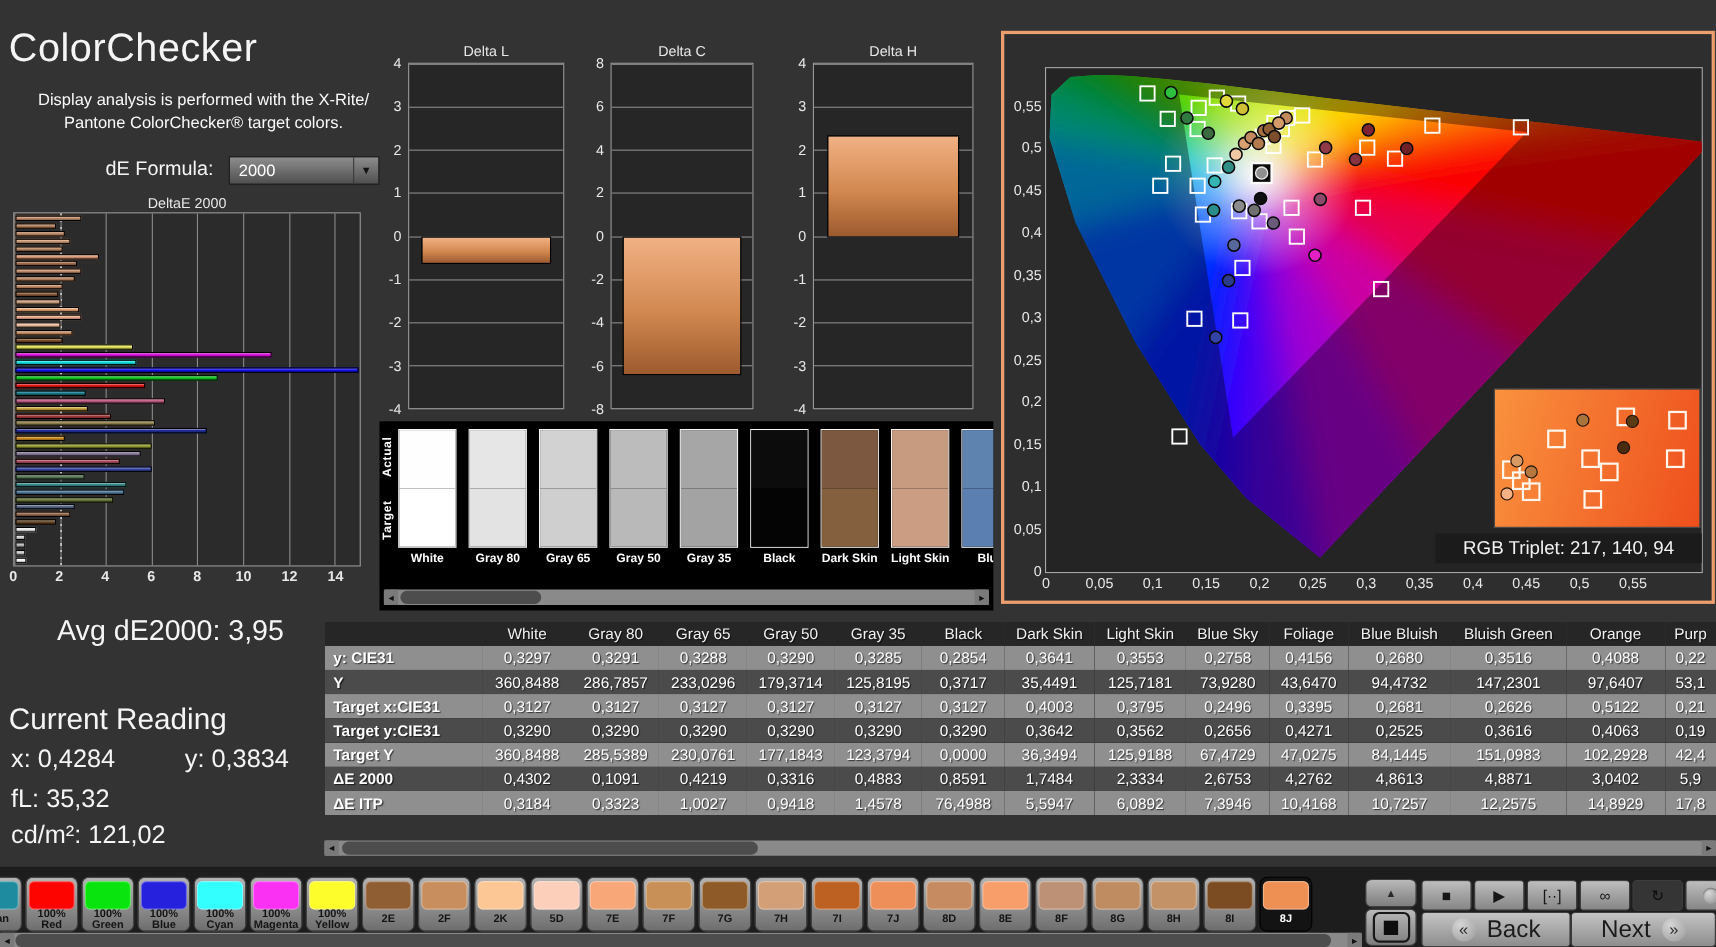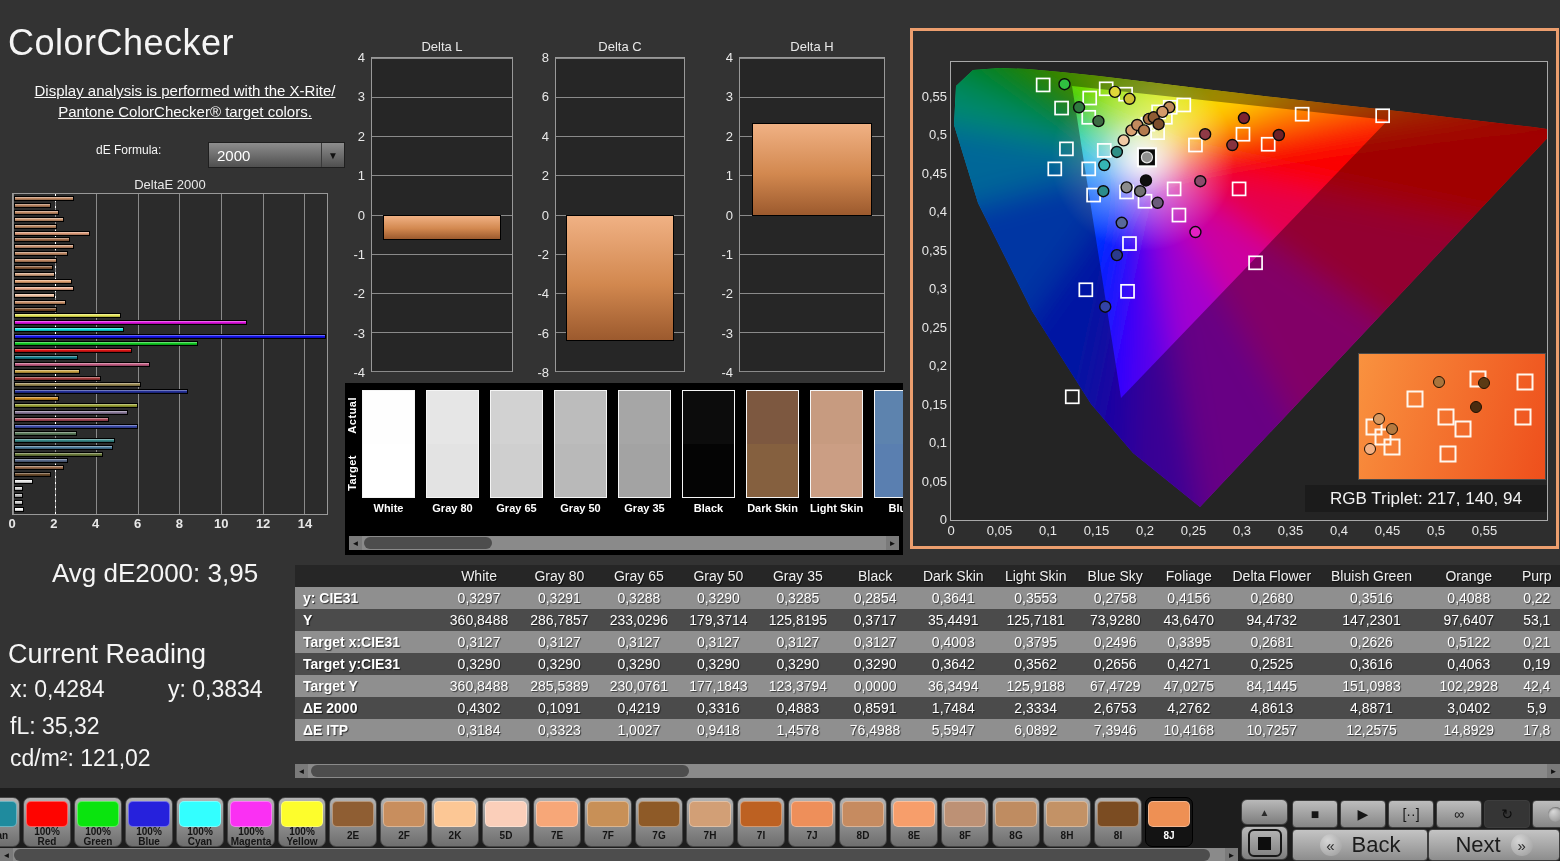--- a/index.html
+++ b/index.html
@@ -1,22 +1,22 @@
 <!DOCTYPE html>
 <html><head>
 <meta charset="utf-8">
 <style>
   html,body{margin:0;padding:0;background:#1a1a1a;}
   #app{position:relative;width:1560px;height:861px;background:#333333;overflow:hidden;
        font-family:"Liberation Sans",sans-serif;color:#eee;}
   .abs{position:absolute;}
   
   #cc-title{left:8px;top:22px;font-size:36px;color:#f5f5f5;letter-spacing:0.5px;}
-  #cc-desc{left:20px;top:80px;width:330px;text-align:center;font-size:15px;line-height:21px;color:#fafafa;text-decoration:underline;}
-  #formula-label{left:96px;top:143px;font-size:12px;color:#f5f5f5;}
+  #cc-desc{left:20px;top:80px;width:330px;text-align:center;font-size:15px;line-height:21px;color:#fafafa;}
+  #formula-label{left:96px;top:143px;font-size:18px;color:#f5f5f5;}
   #formula-select{left:208px;top:142px;width:137px;height:26px;background:linear-gradient(180deg,#8d8d8d,#4f4f4f);
      border:1px solid #1f1f1f;box-sizing:border-box;display:flex;align-items:center;cursor:default;}
   #formula-select .val{flex:1;padding-left:8px;font-size:15px;color:#fff;}
   #formula-select .arr{width:22px;height:100%;display:flex;align-items:center;justify-content:center;
      font-size:10px;color:#111;border-left:1px solid #3a3a3a;}
   
   #de-title{left:12px;top:177px;width:316px;text-align:center;font-size:13px;color:#e8e8e8;}
   #de-chart{left:12px;top:193px;width:316px;height:322px;background:#2b2b2b;border:1px solid #999;box-sizing:border-box;}
   .de-grid{position:absolute;top:0;bottom:0;width:1px;background:#8a8a8a;}
   .de-ref{position:absolute;top:0;bottom:0;width:1px;background:repeating-linear-gradient(180deg,#fff 0 2px,transparent 2px 6px);}
@@ -524,21 +524,21 @@
             <th>White</th>
             <th>Gray 80</th>
             <th>Gray 65</th>
             <th>Gray 50</th>
             <th>Gray 35</th>
             <th>Black</th>
             <th>Dark Skin</th>
             <th>Light Skin</th>
             <th>Blue Sky</th>
             <th>Foliage</th>
-            <th>Delta Flower</th>
+            <th>Blue Bluish</th>
             <th>Bluish Green</th>
             <th>Orange</th>
             <th>Purp</th>
           </tr>
         </thead>
         <tbody>
           <tr class="lite">
             <td class="rlab">y: CIE31</td>
             <td>0,3297</td>
             <td>0,3291</td>

